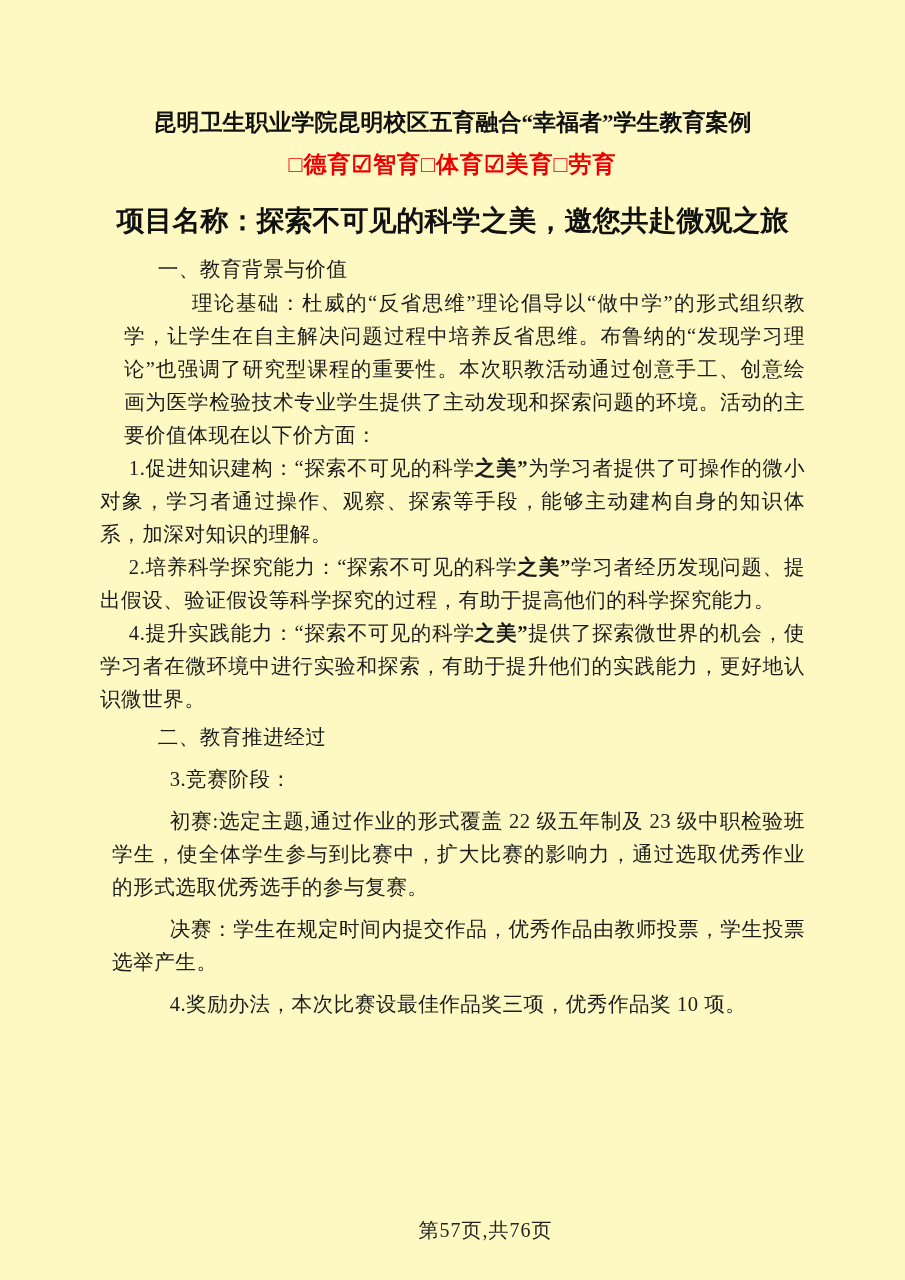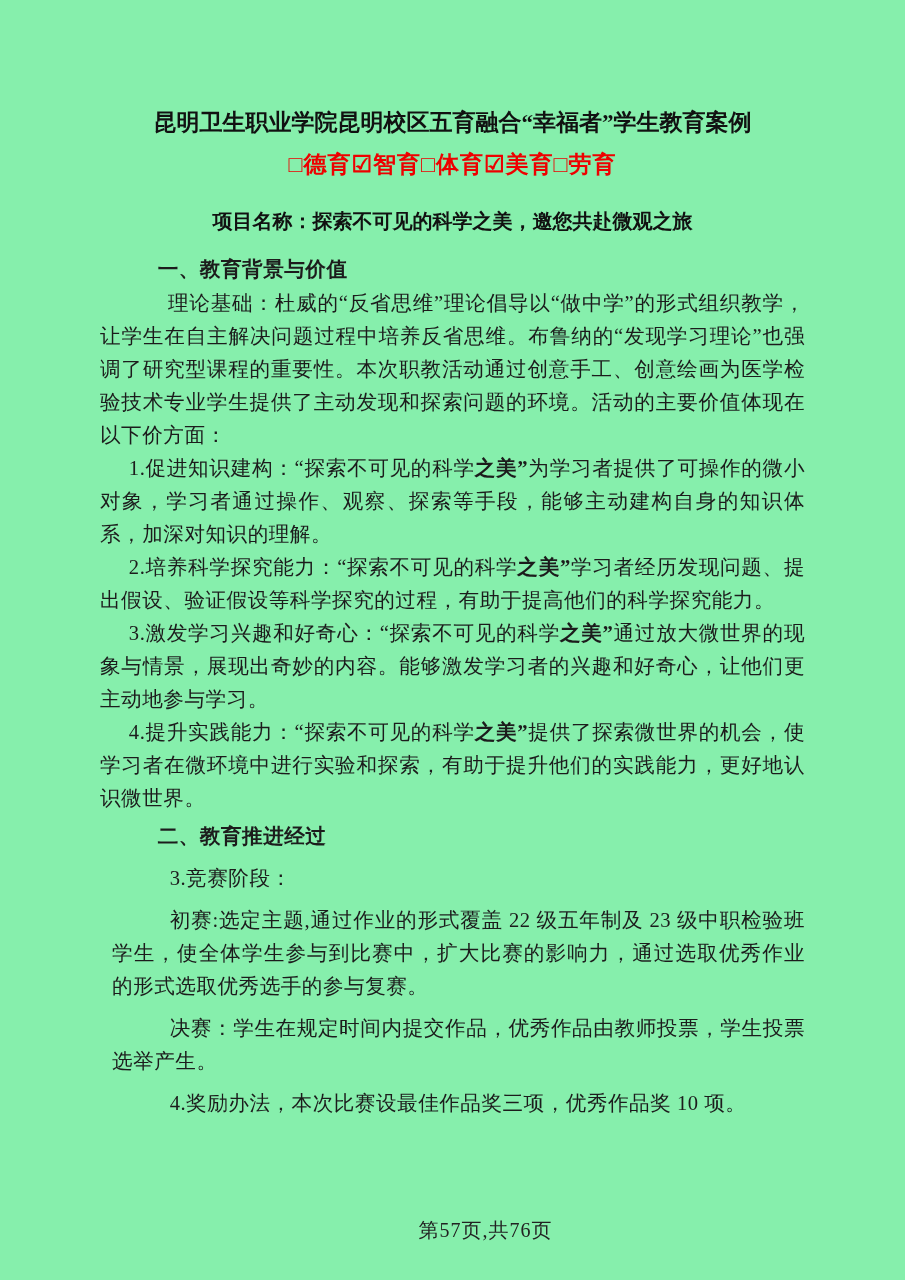--- a/index.html
+++ b/index.html
@@ -5,21 +5,21 @@
   html, body {
     margin: 0;
     padding: 0;
     background: #ffffff;
   }
   .page {
     position: relative;
     width: 905px;
     height: 1280px;
     margin: 0 auto;
-    background: #86efac;
+    background: #fef9c3;
     overflow: hidden;
     font-family: "Liberation Serif", "DejaVu Serif", serif;
     color: #1c1c1c;
     box-sizing: border-box;
     padding: 106px 100px 0 100px;
   }
   .doc-title {
     margin: 0;
     font-size: 23px;
     font-weight: bold;
@@ -32,47 +32,47 @@
     font-size: 23px;
     font-weight: bold;
     text-align: center;
     line-height: 32px;
     letter-spacing: 1px;
   }
   .category-line .cat-item { white-space: nowrap; }
   .category-line .checkbox-glyph { font-weight: bold; }
   .project-title {
     margin: 6px 0 0 0;
-    font-size: 20px;
+    font-size: 28px;
     font-weight: bold;
     text-align: center;
     line-height: 36px;
     color: #111111;
   }
   .body-text {
     margin-top: 14px;
     font-size: 20.6px;
     line-height: 33px;
     text-align: justify;
     letter-spacing: 0.5px;
   }
   .body-text p, .body-text .sec-heading {
     margin: 0;
     padding: 0;
   }
   .sec-heading {
-    font-weight: bold;
+    font-weight: normal;
     text-indent: 2.8em;
   }
   .sec-heading.h1 { margin: 2px 0 1px 0; }
   .sec-heading.h2 { margin: 5px 0 2px 0; }
   .sec-heading.h3 { margin: 5px 0 0 0; }
   .para { text-indent: 2.8em; }
   .para.indent-small { text-indent: 1.4em; }
-  .para.indent-big { text-indent: 3.3em; }
+  .para.indent-big { text-indent: 3.3em; margin-left: 24px; }
   .para.space-before { margin-top: 9px; margin-left: 12px; }
   .para b, .para .bold-seg { font-weight: bold; }
   .page-footer {
     position: absolute;
     left: 0;
     bottom: 36px;
     width: 100%;
     text-align: center;
     font-size: 20px;
     letter-spacing: 1px;
@@ -89,21 +89,20 @@
 
   <div class="category-line" id="category-line" style="color: rgb(238, 0, 0);"><span class="cat-item"><span class="checkbox-glyph">□</span><span>德育</span></span><span class="cat-item"><span class="checkbox-glyph">☑</span><span>智育</span></span><span class="cat-item"><span class="checkbox-glyph">□</span><span>体育</span></span><span class="cat-item"><span class="checkbox-glyph">☑</span><span>美育</span></span><span class="cat-item"><span class="checkbox-glyph">□</span><span>劳育</span></span></div>
 
   <h2 class="project-title">项目名称：探索不可见的科学之美，邀您共赴微观之旅</h2>
 
   <div class="body-text" id="body-text">
       <div class="sec-heading h1">一、教育背景与价值</div>
       <p class="para indent-big"><span>理论基础：杜威的“反省思维”理论倡导以“做中学”的形式组织教学，让学生在自主解决问题过程中培养反省思维。布鲁纳的“发现学习理论”也强调了研究型课程的重要性。本次职教活动通过创意手工、创意绘画为医学检验技术专业学生提供了主动发现和探索问题的环境。活动的主要价值体现在以下价方面：</span></p>
       <p class="para indent-small"><span>1.促进知识建构：“探索不可见的科学</span><span class="bold-seg">之美”</span><span>为学习者提供了可操作的微小对象，学习者通过操作、观察、探索等手段，能够主动建构自身的知识体系，加深对知识的理解。</span></p>
       <p class="para indent-small"><span>2.培养科学探究能力：“探索不可见的科学</span><span class="bold-seg">之美”</span><span>学习者经历发现问题、提出假设、验证假设等科学探究的过程，有助于提高他们的科学探究能力。</span></p>
-      <p class="para indent-small"><span>3.激发学习兴趣和好奇心：“探索不可见的科学</span><span class="bold-seg">之美”</span><span>通过放大微世界的现象与情景，展现出奇妙的内容。能够激发学习者的兴趣和好奇心，让他们更主动地参与学习。</span></p>
       <p class="para indent-small"><span>4.提升实践能力：“探索不可见的科学</span><span class="bold-seg">之美”</span><span>提供了探索微世界的机会，使学习者在微环境中进行实验和探索，有助于提升他们的实践能力，更好地认识微世界。</span></p>
       <div class="sec-heading h2">二、教育推进经过</div>
       <p class="para space-before"><span>3.竞赛阶段：</span></p>
       <p class="para space-before"><span>初赛:选定主题,通过作业的形式覆盖 22 级五年制及 23 级中职检验班学生，使全体学生参与到比赛中，扩大比赛的影响力，通过选取优秀作业的形式选取优秀选手的参与复赛。</span></p>
       <p class="para space-before"><span>决赛：学生在规定时间内提交作品，优秀作品由教师投票，学生投票选举产生。</span></p>
       <p class="para space-before"><span>4.奖励办法，本次比赛设最佳作品奖三项，优秀作品奖 10 项。</span></p>
     </div>
 
   <div class="page-footer">第57页,共76页</div>
 

